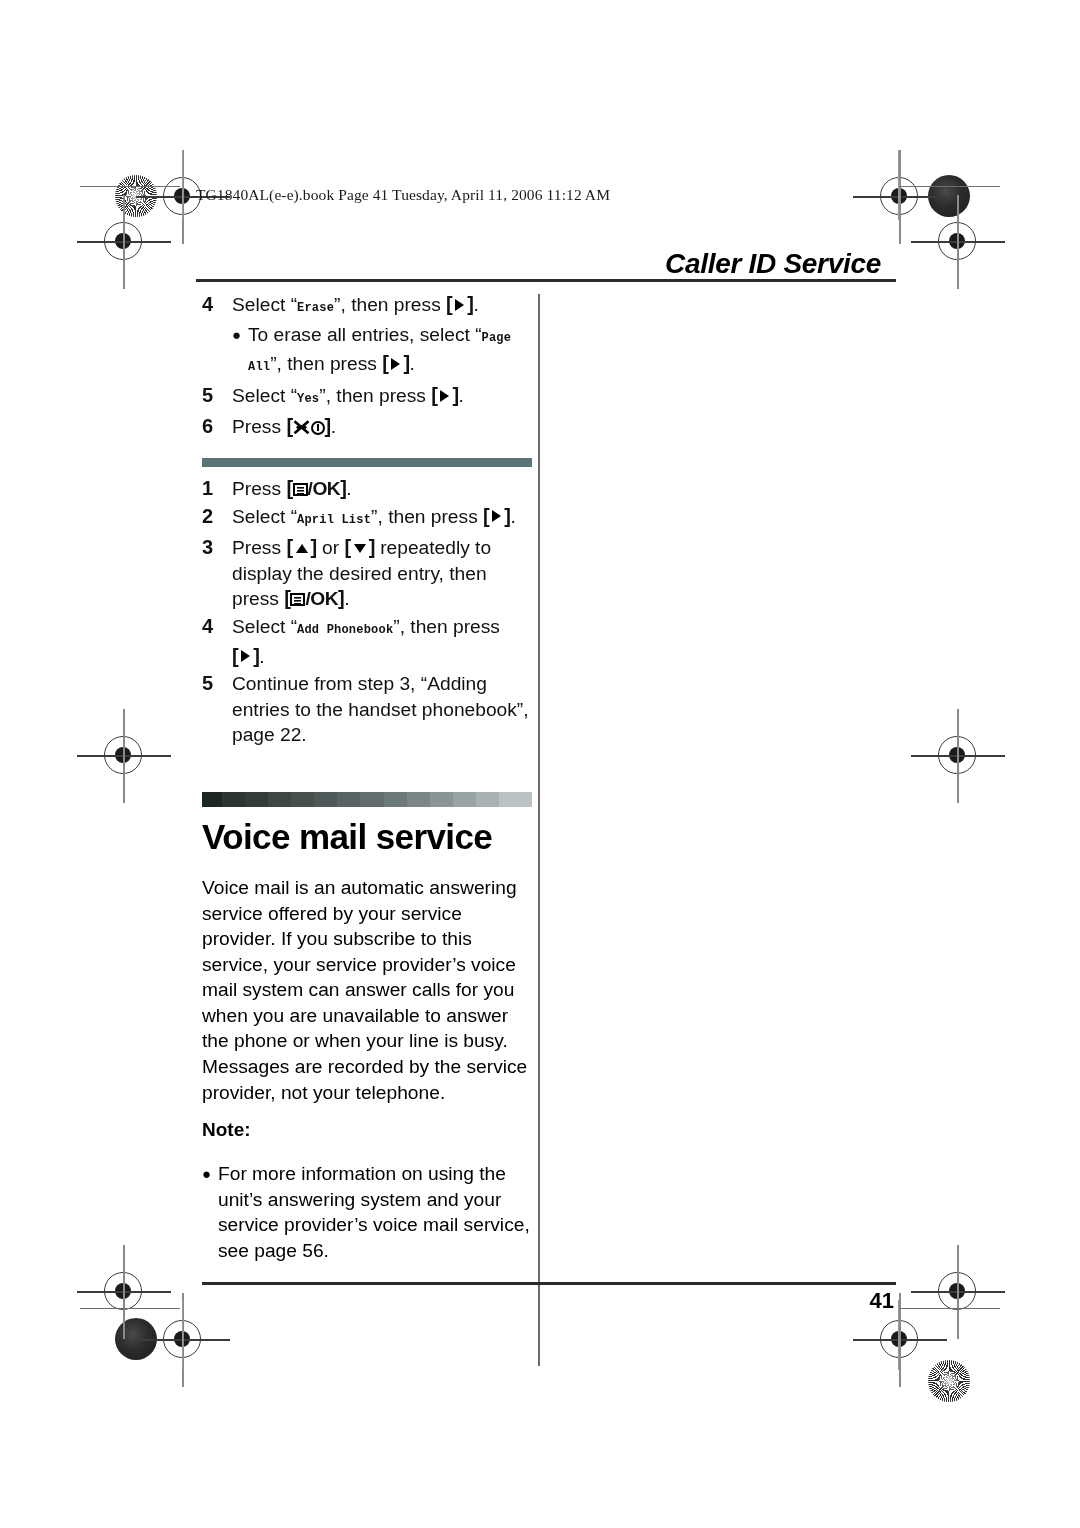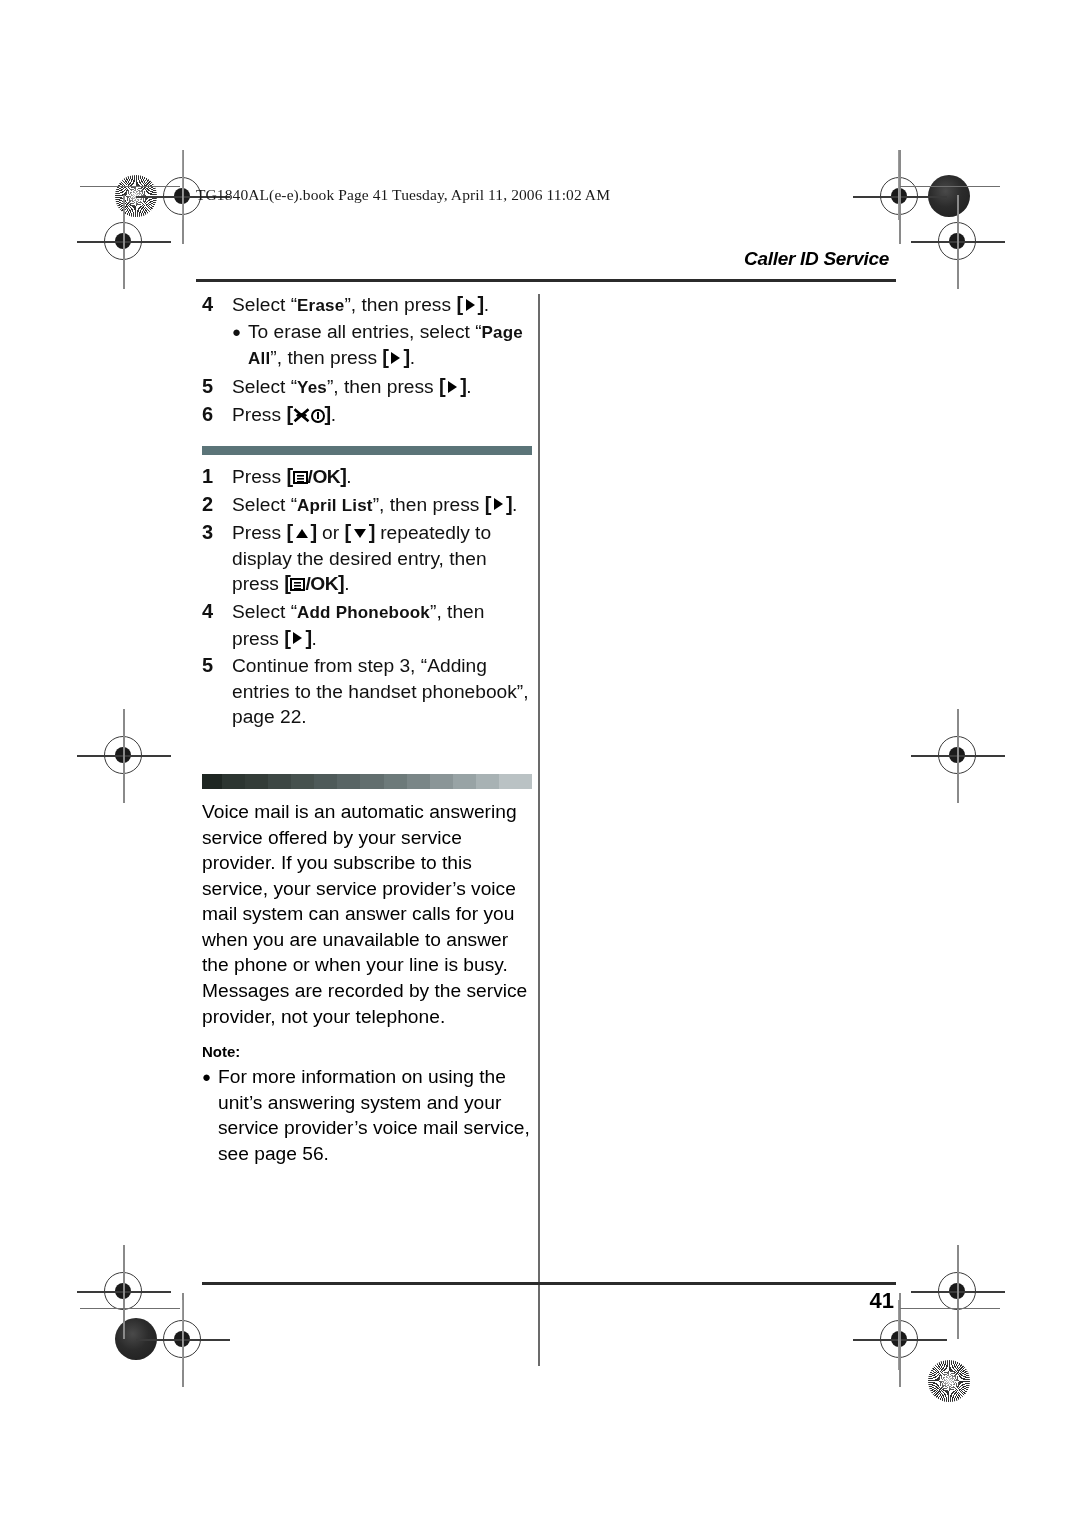--- a/index.html
+++ b/index.html
@@ -86,23 +86,23 @@
     top: 0px;
     font-family: "Liberation Serif", serif;
     font-size: 15.5px;
     color: #1a1a1a;
     white-space: nowrap;
     letter-spacing: 0.1px;
   }
 
   .runhead {
     position: absolute;
-    right: 7px;
+    right: 15px;
     top: 62px;
-    font-size: 19px;
+    font-size: 28px;
     font-weight: bold;
     font-style: italic;
     letter-spacing: -0.3px;
   }
   .runhead-rule {
     position: absolute;
     left: 0px; right: 0px;
     top: 93px;
     height: 2.6px;
     background: #2b2b2b;
@@ -154,23 +154,23 @@
   }
   .sub > .bullet {
     position: absolute;
     left: 0; top: 0;
     font-size: 15px;
     line-height: 25.6px;
   }
 
   
   .mono {
-    font-family: Liberation Sans, sans-serif;
-    font-weight: bold;
-    font-size: 17px;
+    font-family: Liberation Mono, monospace;
+    font-weight: bold;
+    font-size: 12px;
     letter-spacing: 0.2px;
   }
 
   
   .key {
     font-weight: bold;
     white-space: nowrap;
     letter-spacing: -0.5px;
   }
   .key .brk { font-size: 20px; }
@@ -266,22 +266,22 @@
     font-weight: bold;
     letter-spacing: -0.6px;
   }
 
   p.body {
     margin: 0 0 14px 0;
     font-size: 19.2px;
     line-height: 25.6px;
   }
   h3.notehead {
-    margin: 0 0 4px 0;
-    font-size: 15px;
+    margin: 0 0 20px 0;
+    font-size: 19px;
     font-weight: bold;
   }
   .noteitem {
     position: relative;
     padding-left: 16px;
     font-size: 19.2px;
     line-height: 25.6px;
   }
   .noteitem > .bullet {
     position: absolute;
@@ -361,21 +361,21 @@
 <div class="trimline-h" style="left:900px; top:186px; width:100px;"></div>
 <div class="trimline-h" style="left:80px;  top:1308px; width:100px;"></div>
 <div class="trimline-h" style="left:900px; top:1308px; width:100px;"></div>
 <div class="trimline-v" style="left:182px; top:150px; height:70px;"></div>
 <div class="trimline-v" style="left:898px; top:150px; height:70px;"></div>
 <div class="trimline-v" style="left:182px; top:1300px; height:70px;"></div>
 <div class="trimline-v" style="left:898px; top:1300px; height:70px;"></div>
 
 <div class="page">
 
-  <div class="bookinfo">TG1840AL(e-e).book  Page 41  Tuesday, April 11, 2006  11:02 AM</div>
+  <div class="bookinfo">TG1840AL(e-e).book  Page 41  Tuesday, April 11, 2006  11:12 AM</div>
 
   <div class="runhead">Caller ID Service</div>
   <div class="runhead-rule"></div>
 
   <div class="colrule"></div>
 
   <div class="column">
 
     <ol class="steps">
 
@@ -429,20 +429,21 @@
       </li>
 
       <li class="step">
         <span class="num">5</span>
         <span>Continue from step 3, “Adding entries to the handset phonebook”, page 22.</span>
       </li>
 
     </ol>
 
     <div class="bar-main"></div>
+    <h1 class="mainhead">Voice mail service</h1>
 
     <p class="body">Voice mail is an automatic answering service offered by your service provider. If you subscribe to this service, your service provider’s voice mail system can answer calls for you when you are unavailable to answer the phone or when your line is busy. Messages are recorded by the service provider, not your telephone.</p>
 
     <h3 class="notehead">Note:</h3>
     <div class="noteitem">
       <span class="bullet">●</span>
       <span>For more information on using the unit’s answering system and your service provider’s voice mail service, see page 56.</span>
     </div>
 
   </div>

